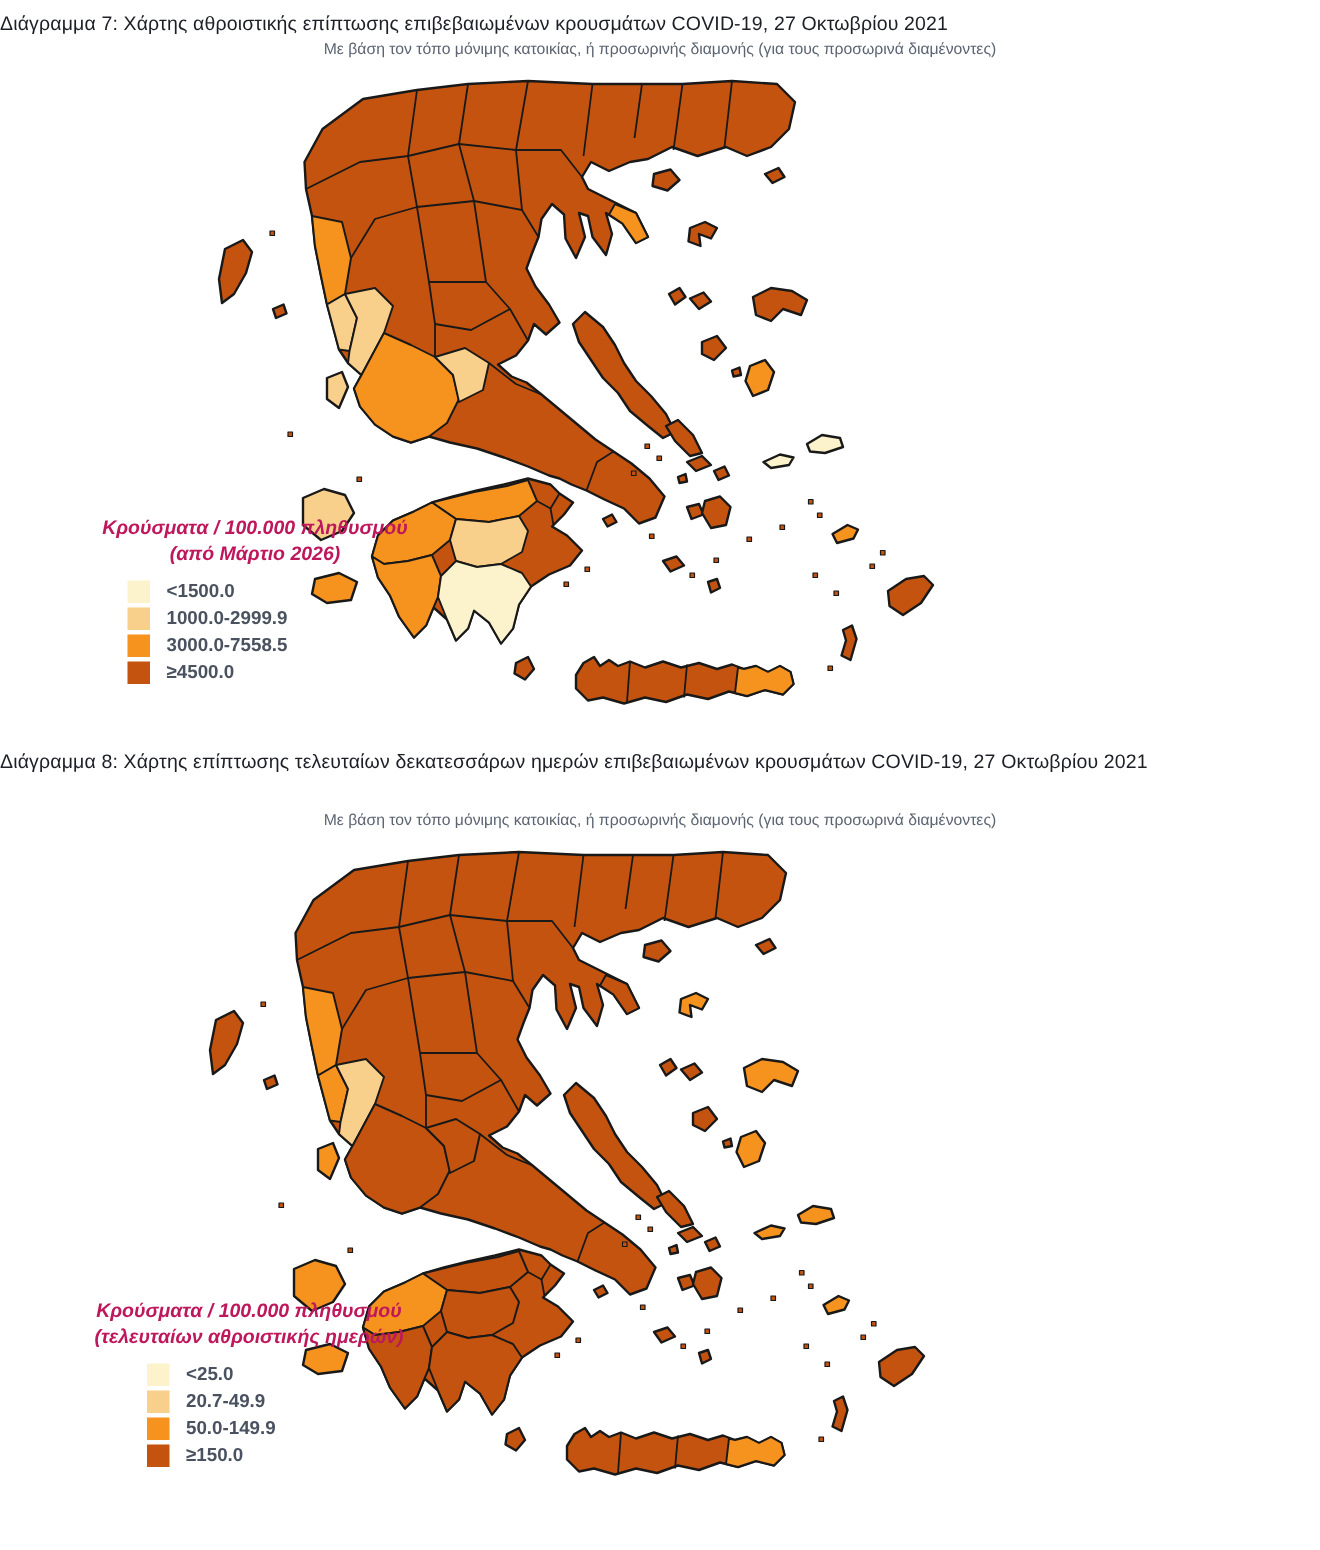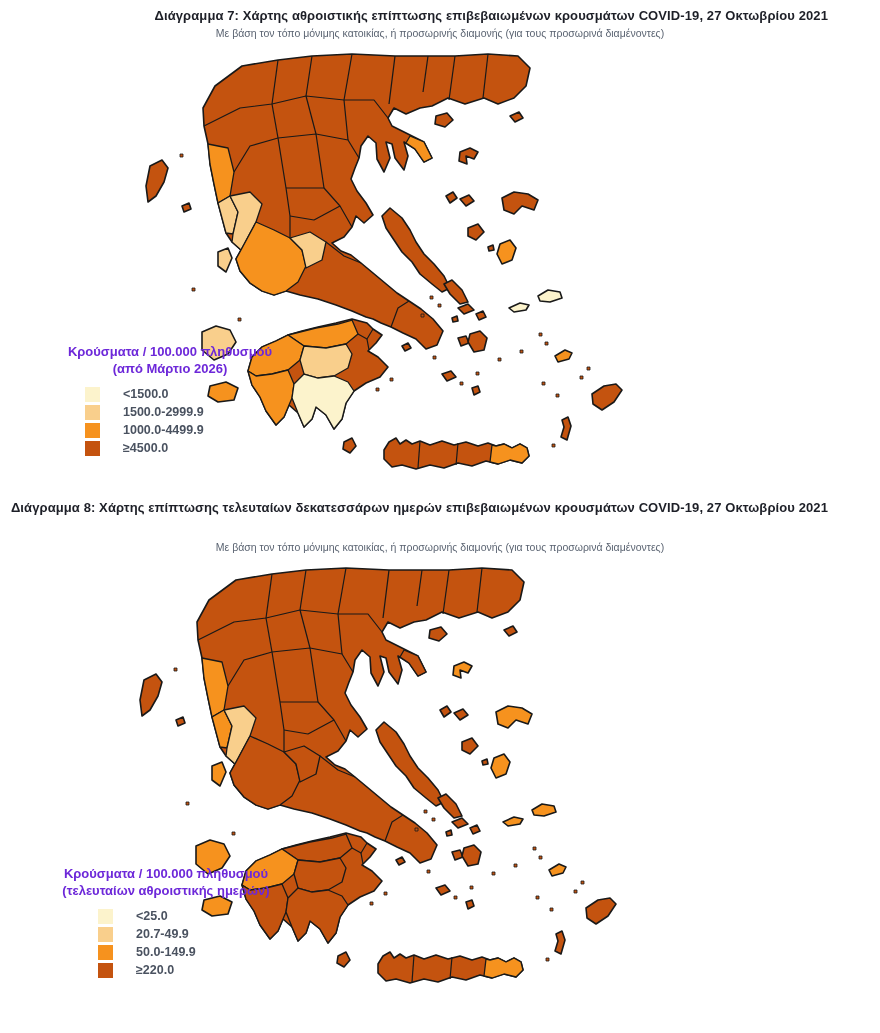--- a/index.html
+++ b/index.html
@@ -1,34 +1,34 @@
 <!DOCTYPE html>
 <html><head>
 <meta charset="utf-8">
 <style>
   html,body{margin:0;padding:0;}
   body{
     width:880px;height:1033px;position:relative;background:#ffffff;
     font-family:"Liberation Sans","DejaVu Sans",sans-serif;overflow:hidden;
   }
   .fig-title{
-    position:absolute;left:0;width:828px;text-align:right;
-    font-size:13px;font-weight:700;color:#1d1f27;letter-spacing:.1px;
+    position:absolute;left:0;width:828px;text-align:left;
+    font-size:13px;font-weight:400;color:#1d1f27;letter-spacing:.1px;
   }
   .fig-subtitle{
     position:absolute;left:0;width:880px;text-align:center;
     font-size:10.5px;font-weight:400;color:#5b6472;
   }
   .map-svg{position:absolute;}
   .legend{position:absolute;z-index:2;}
   .legend-title{
-    text-align:center;font-size:13px;font-weight:700;color:#6d28d9;line-height:1.3;
+    text-align:center;font-size:13px;font-weight:700;color:#be185d;line-height:1.3;font-style:italic;
   }
   .legend-rows{margin-top:9px;}
-  .legend-row{display:flex;align-items:center;margin-bottom:3px;gap:12px;}
+  .legend-row{display:flex;align-items:center;margin-bottom:3px;}
   .legend-swatch{
     width:15px;height:15px;flex:0 0 15px;margin-right:11px;
   }
   .legend-label{font-size:12.5px;font-weight:700;color:#4a5260;}
   #legend-1 .legend-rows{padding-left:55px;}
   #legend-2 .legend-rows{padding-left:82px;}
 </style>
 </head>
 <body>
 
@@ -113,25 +113,25 @@
     <div>Κρούσματα / 100.000 πληθυσμού</div>
     <div>(από Μάρτιο 2026)</div>
   </div>
   <div class="legend-rows">
     <div class="legend-row">
       <span class="legend-swatch" style="background: rgb(252, 243, 204);"></span>
       <span class="legend-label">&lt;1500.0</span>
     </div>
     <div class="legend-row">
       <span class="legend-swatch" style="background: rgb(249, 207, 140);"></span>
-      <span class="legend-label">1500.0-2999.9</span>
+      <span class="legend-label">1000.0-2999.9</span>
     </div>
     <div class="legend-row">
       <span class="legend-swatch" style="background: rgb(246, 146, 30);"></span>
-      <span class="legend-label">1000.0-4499.9</span>
+      <span class="legend-label">3000.0-7558.5</span>
     </div>
     <div class="legend-row">
       <span class="legend-swatch" style="background: rgb(196, 83, 15);"></span>
       <span class="legend-label">≥4500.0</span>
     </div>
   </div>
 </div>
 
 <div class="fig-title" style="top:500px">Διάγραμμα 8: Χάρτης επίπτωσης τελευταίων δεκατεσσάρων ημερών επιβεβαιωμένων κρουσμάτων COVID-19, 27 Οκτωβρίου 2021</div>
 <div class="fig-subtitle" style="top:541px">Με βάση τον τόπο μόνιμης κατοικίας, ή προσωρινής διαμονής (για τους προσωρινά διαμένοντες)</div>
@@ -222,16 +222,16 @@
     <div class="legend-row">
       <span class="legend-swatch" style="background: rgb(249, 207, 140);"></span>
       <span class="legend-label">20.7-49.9</span>
     </div>
     <div class="legend-row">
       <span class="legend-swatch" style="background: rgb(246, 146, 30);"></span>
       <span class="legend-label">50.0-149.9</span>
     </div>
     <div class="legend-row">
       <span class="legend-swatch" style="background: rgb(196, 83, 15);"></span>
-      <span class="legend-label">≥220.0</span>
+      <span class="legend-label">≥150.0</span>
     </div>
   </div>
 </div>
 
 </body></html>

